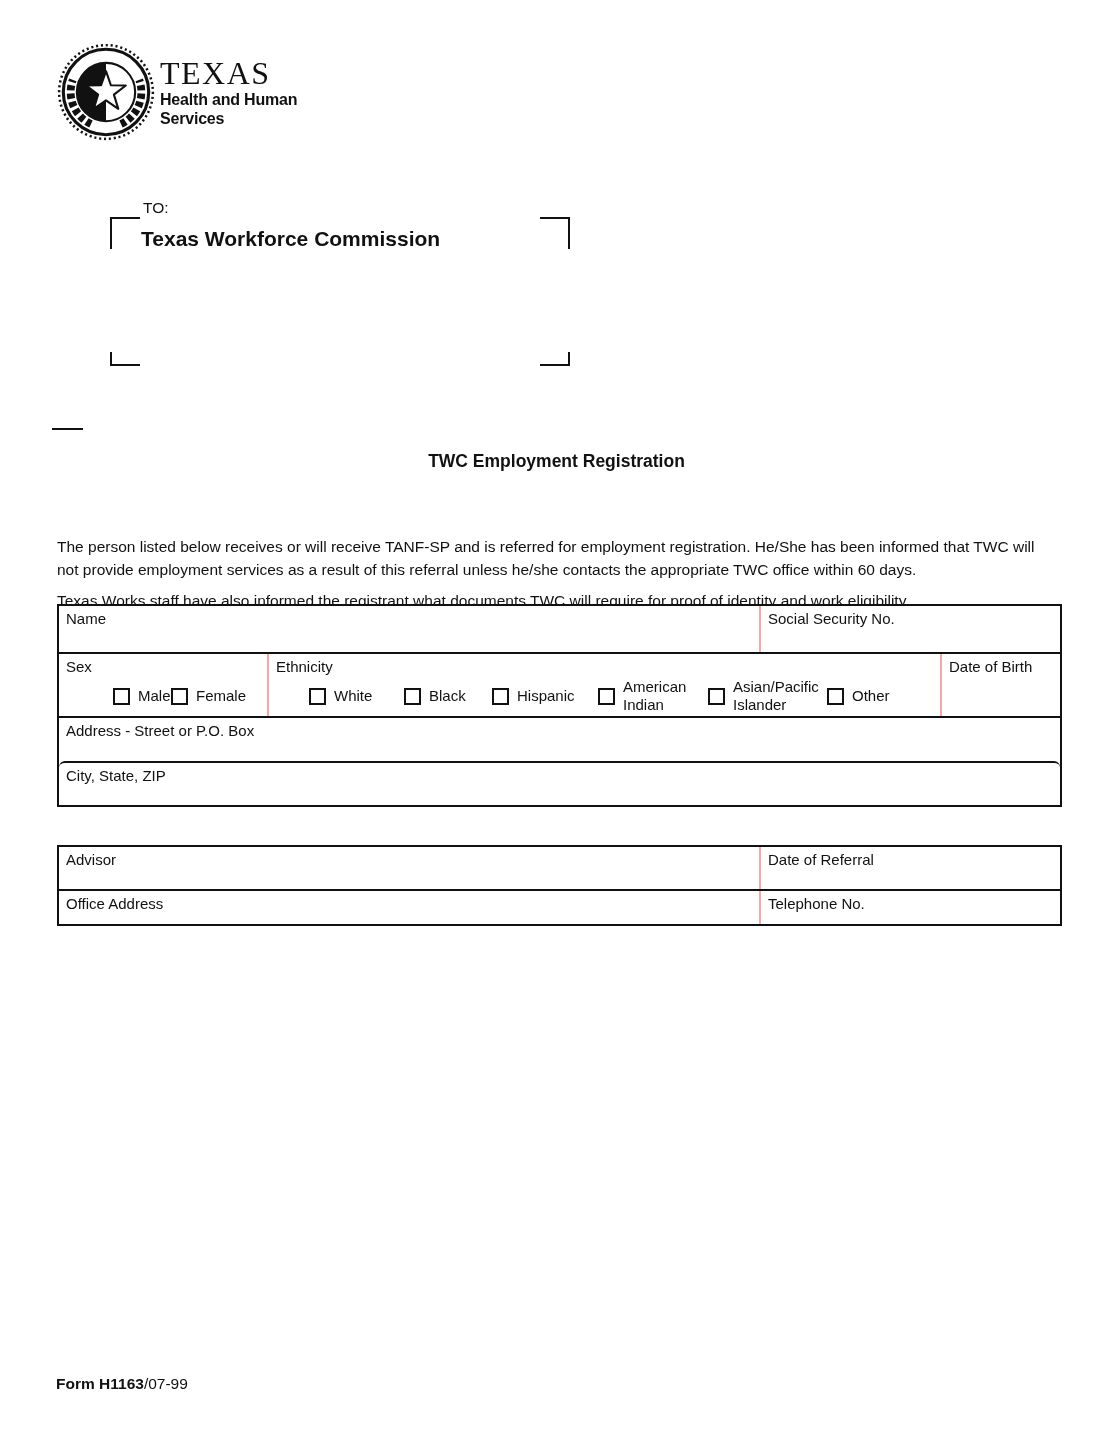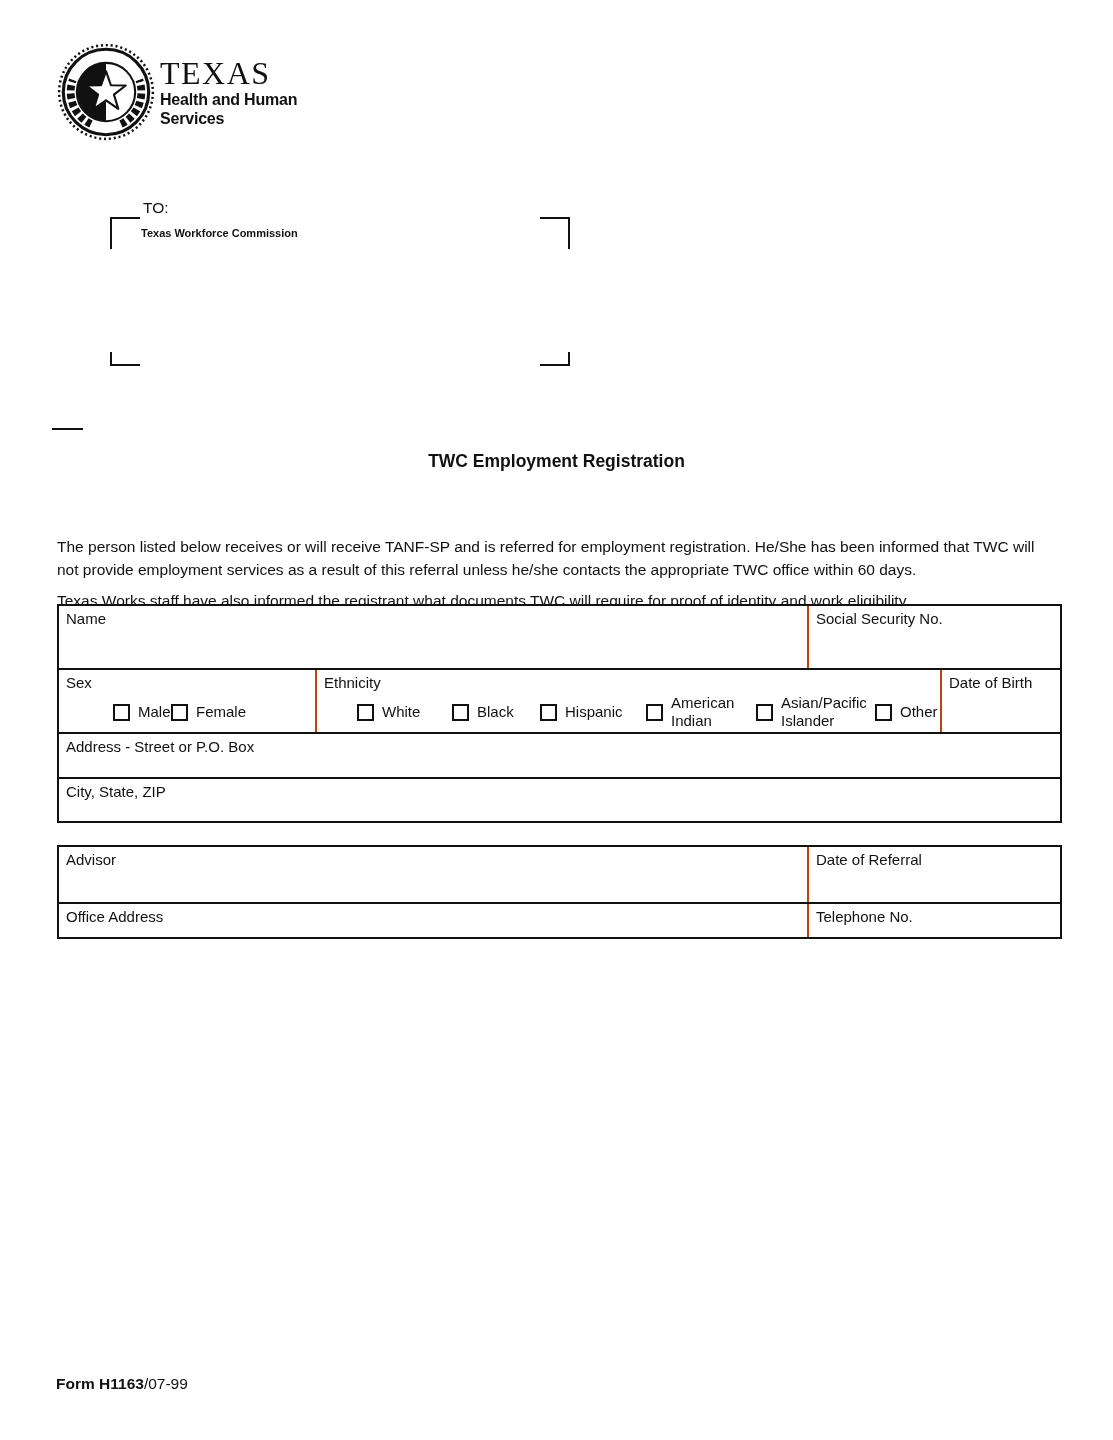--- a/index.html
+++ b/index.html
@@ -14,44 +14,44 @@
   .org-name { font-family:"Liberation Serif", serif; font-size:32px; letter-spacing:1.5px; color:#111; line-height:34px; }
   .dept-name { font-weight:bold; font-size:16px; line-height:19px; color:#111; letter-spacing:-0.2px; }
 
   
   .corner { position:absolute; }
   .corner.tl { left:110px; top:217px; width:30px; height:32px; border-top:2px solid #111; border-left:2px solid #111; }
   .corner.tr { left:540px; top:217px; width:30px; height:32px; border-top:2px solid #111; border-right:2px solid #111; }
   .corner.bl { left:110px; top:352px; width:30px; height:14px; border-bottom:2px solid #111; border-left:2px solid #111; }
   .corner.br { left:540px; top:352px; width:30px; height:14px; border-bottom:2px solid #111; border-right:2px solid #111; }
   .to-label { position:absolute; left:143px; top:199px; font-size:15.5px; }
-  .recipient { position:absolute; left:141px; top:227px; font-size:11px; font-weight:bold; }
+  .recipient { position:absolute; left:141px; top:227px; font-size:21px; font-weight:bold; }
 
   
   .dash { position:absolute; left:52px; top:428px; width:31px; height:2px; background:#111; }
 
   
   .form-title { position:absolute; left:0; right:0; top:451px; text-align:center; font-size:17.5px; font-weight:bold; }
   .intro { position:absolute; left:57px; top:536px; width:1003px; font-size:15.5px; line-height:22.5px; }
   .intro p + p { margin-top:9px; }
 
   
   .ftable { position:absolute; left:57px; width:1005px; border:2px solid #111; background:#fff; }
   .t1 { top:604px; }
   .t2 { top:845px; }
   .frow { display:flex; position:relative; }
   .frow + .frow { border-top:2px solid #111; }
   .fcell { position:relative; }
-  .fcell + .fcell { border-left:2px solid #c2410c;margin-left:48px; }
+  .fcell + .fcell { border-left:2px solid #fca5a5; }
   .flabel { display:block; padding:4px 0 0 7px; font-size:15px; }
-  .r-name { height:62px; }
+  .r-name { height:46px; }
   .r-sex  { height:64px; }
   .r-addr { height:45px; }
-  .r-city { height:44px; }
-  .r-adv  { height:55px; }
+  .r-city { height:44px;border-radius:6px; }
+  .r-adv  { height:42px; }
   .r-off  { height:35px; }
   .c-name { width:700px; }
   .c-ssn  { flex:1; }
   .c-sex  { width:208px; }
   .c-dob  { width:120px; }
   .c-eth  { flex:1; }
   .c-left { width:700px; }
   .c-right{ flex:1; }
 
   

